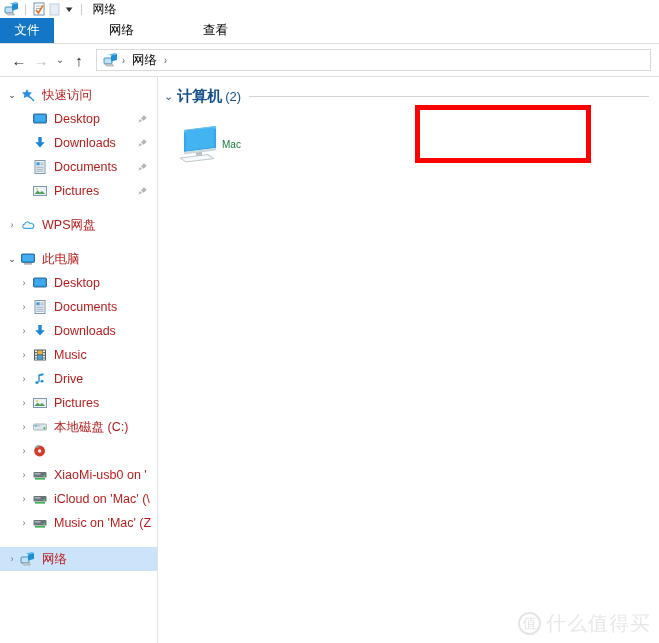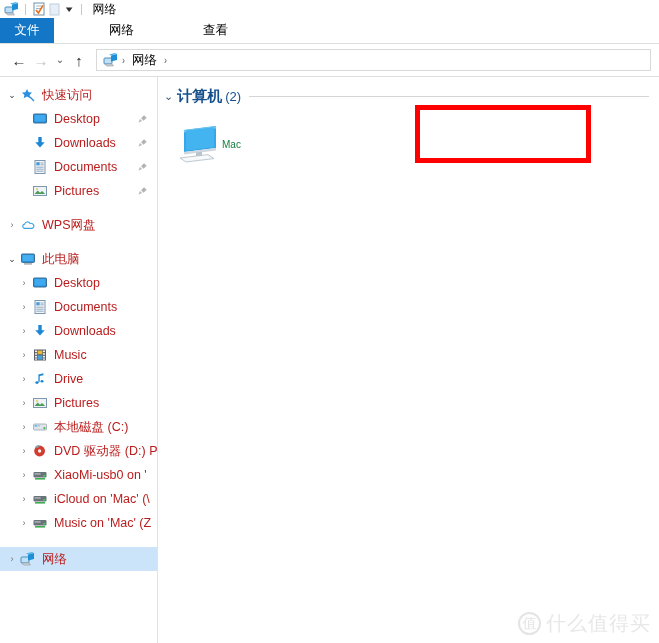--- a/index.html
+++ b/index.html
@@ -565,21 +565,20 @@
 
     <div class="row ind1">
       <span class="chev">›</span>
       <span class="ic">
         <svg width="16" height="16" viewBox="0 0 16 16">
           <circle cx="7.6" cy="8" r="5.4" fill="#d23b2d"></circle>
           <circle cx="7.6" cy="8" r="1.7" fill="#f1f1f1"></circle>
           <path d="M3 4 a6 6 0 0 1 4 -2 l.4 2 a4 4 0 0 0 -2.6 1.3 z" fill="#8d9aa3"></path>
         </svg>
       </span>
-      <span class="label">DVD 驱动器 (D:) P</span>
     </div>
 
     <div class="row ind1">
       <span class="chev">›</span>
       <span class="ic">
         <svg width="16" height="16" viewBox="0 0 16 16">
           <rect x="1.5" y="5" width="13" height="5.6" rx="1" fill="#6a7379"></rect>
           <rect x="2.6" y="6.2" width="6" height="1.4" fill="#aeb6bb"></rect>
           <circle cx="12.3" cy="8.8" r="1" fill="#3ecb5d"></circle>
           <rect x="3" y="11" width="10" height="1.6" fill="#3fae4e"></rect>

